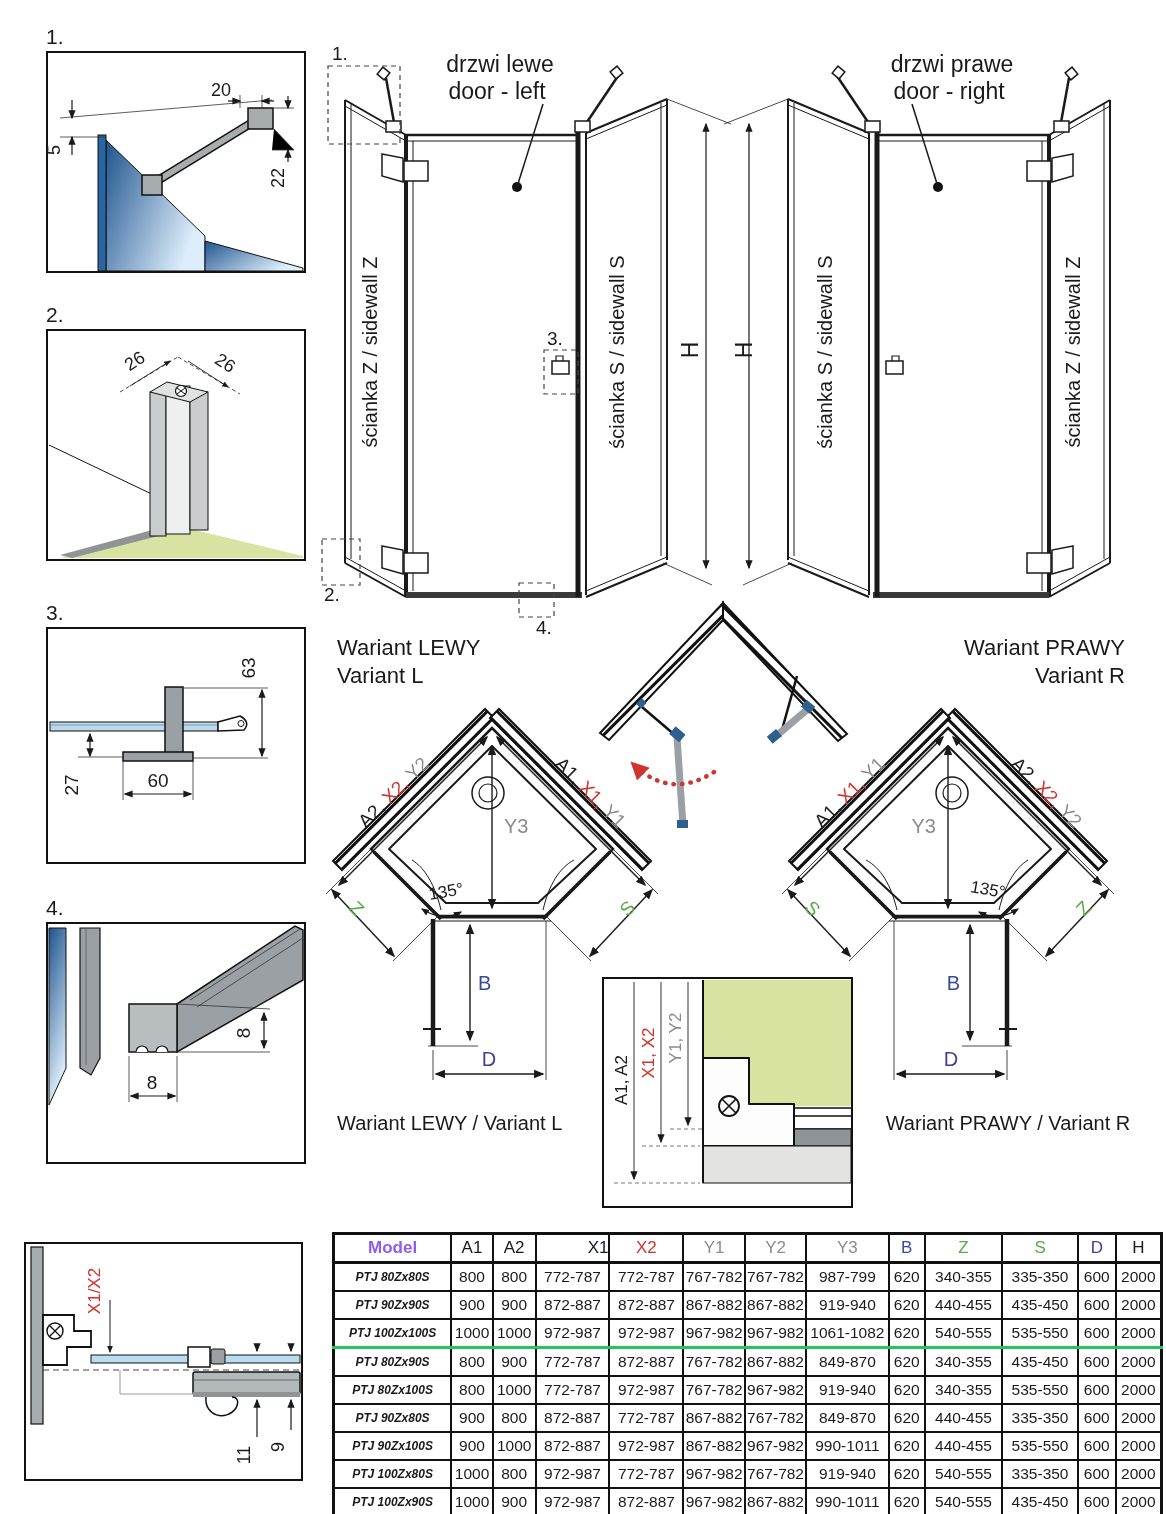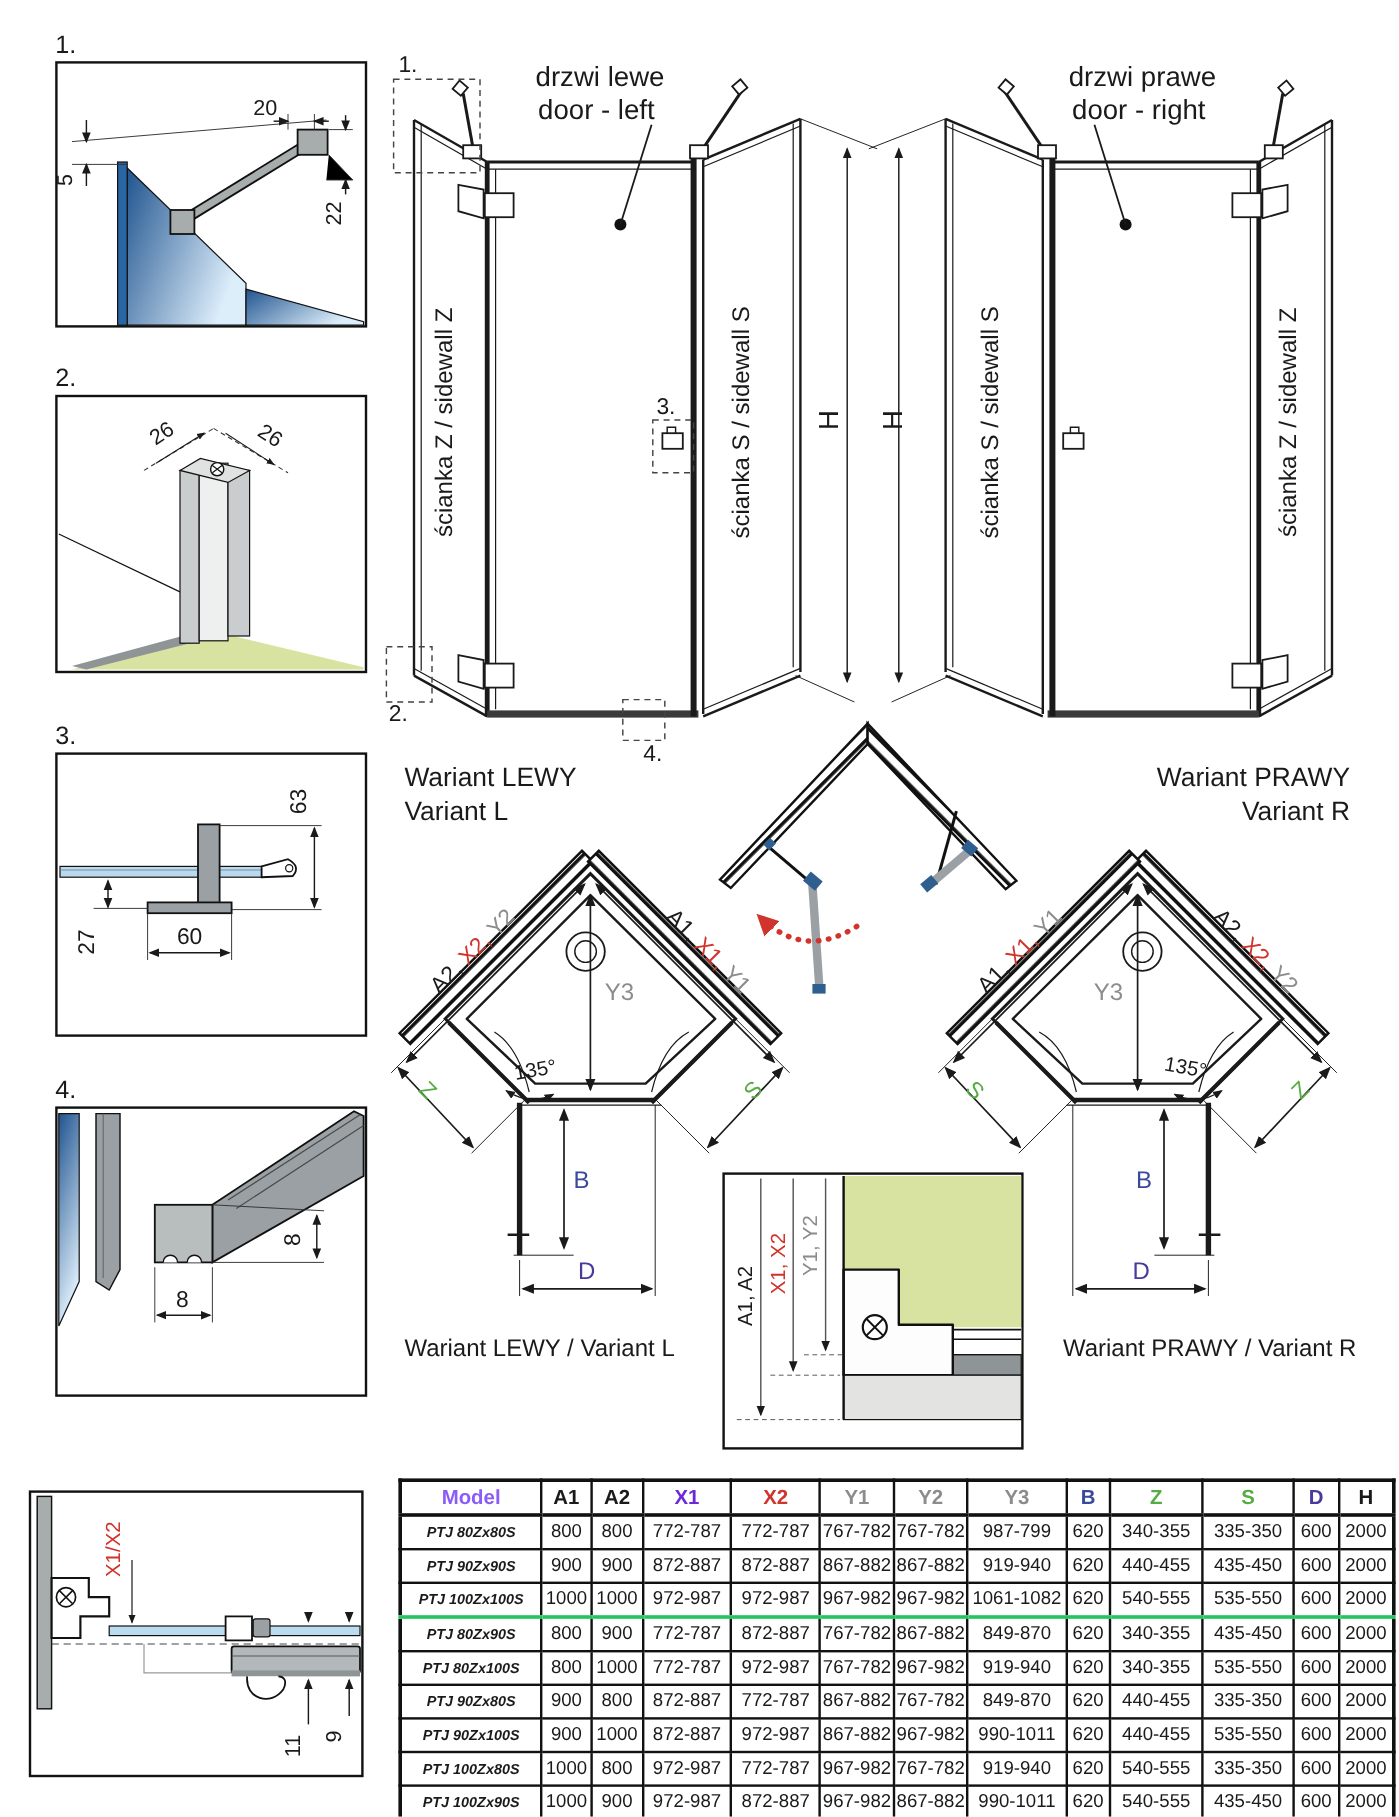--- a/index.html
+++ b/index.html
@@ -3,21 +3,21 @@
 <meta charset="utf-8">
 <style>
   html,body{margin:0;padding:0;background:#fff}
   .canvas{position:relative;width:1166px;height:1514px;background:#fff;font-family:"Liberation Sans",sans-serif;overflow:hidden}
   svg{position:absolute;left:0;top:0}
   svg text{font-family:"Liberation Sans",sans-serif;fill:#1a1a1a}.f17{font-size:17px}.f18{font-size:18px}.f19{font-size:19px}
   .f20{font-size:20px}.f21{font-size:21px}.f22{font-size:22px}.f23{font-size:23px}
   .cR{fill:#d0342c}.cGy{fill:#8c8c8c}.cGr{fill:#56ab43}.cB{fill:#3a4a9b}.cV{fill:#4a3a9b}
   .spec{position:absolute;left:332px;top:1232px;width:831px;border-collapse:collapse;table-layout:fixed;border:3px solid #111}
   .spec th,.spec td{border:2px solid #111;text-align:center;padding:0;height:26px;font-size:15.5px;color:#1a1a1a;white-space:nowrap;overflow:hidden}
-  .spec thead th{font-size:17px;font-weight:bold;border-bottom:3px solid #111}
+  .spec thead th{font-size:17px;font-weight:normal;border-bottom:3px solid #111}
   .spec thead th:first-child{font-weight:bold}
   .spec td.model{font-weight:bold;font-style:italic;font-size:12px}
   .spec tr.grp td{border-top:3px solid #22c55e}
 </style>
 </head>
 <body>
 
 <div class="canvas">
 <svg width="1166" height="1514" viewBox="0 0 1166 1514">
   <defs>
@@ -328,21 +328,21 @@
         <col style="width:74px">
         <col style="width:73px">
         <col style="width:36px">
         <col style="width:44px">
   </colgroup>
   <thead>
     <tr>
           <th style="color: #8b5cf6;">Model</th>
           <th style="color: rgb(26, 26, 26);">A1</th>
           <th style="color: rgb(26, 26, 26); margin-left: 22px;">A2</th>
-          <th style="color: #6d28d9;">X1</th>
+          <th style="color: #0f172a; text-align: right;">X1</th>
           <th style="color: rgb(208, 52, 44); text-align: center;">X2</th>
           <th style="color: rgb(140, 140, 140);">Y1</th>
           <th style="color: rgb(140, 140, 140);">Y2</th>
           <th style="color: rgb(140, 140, 140);">Y3</th>
           <th style="color: rgb(58, 74, 155);">B</th>
           <th style="color: rgb(86, 171, 67);">Z</th>
           <th style="color: rgb(86, 171, 67);">S</th>
           <th style="color: rgb(74, 58, 155);">D</th>
           <th style="color: rgb(26, 26, 26);">H</th>
         </tr>

